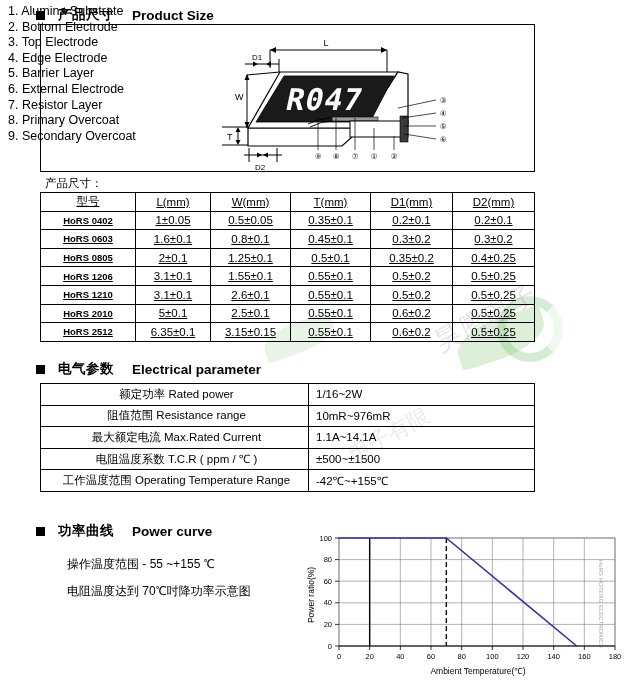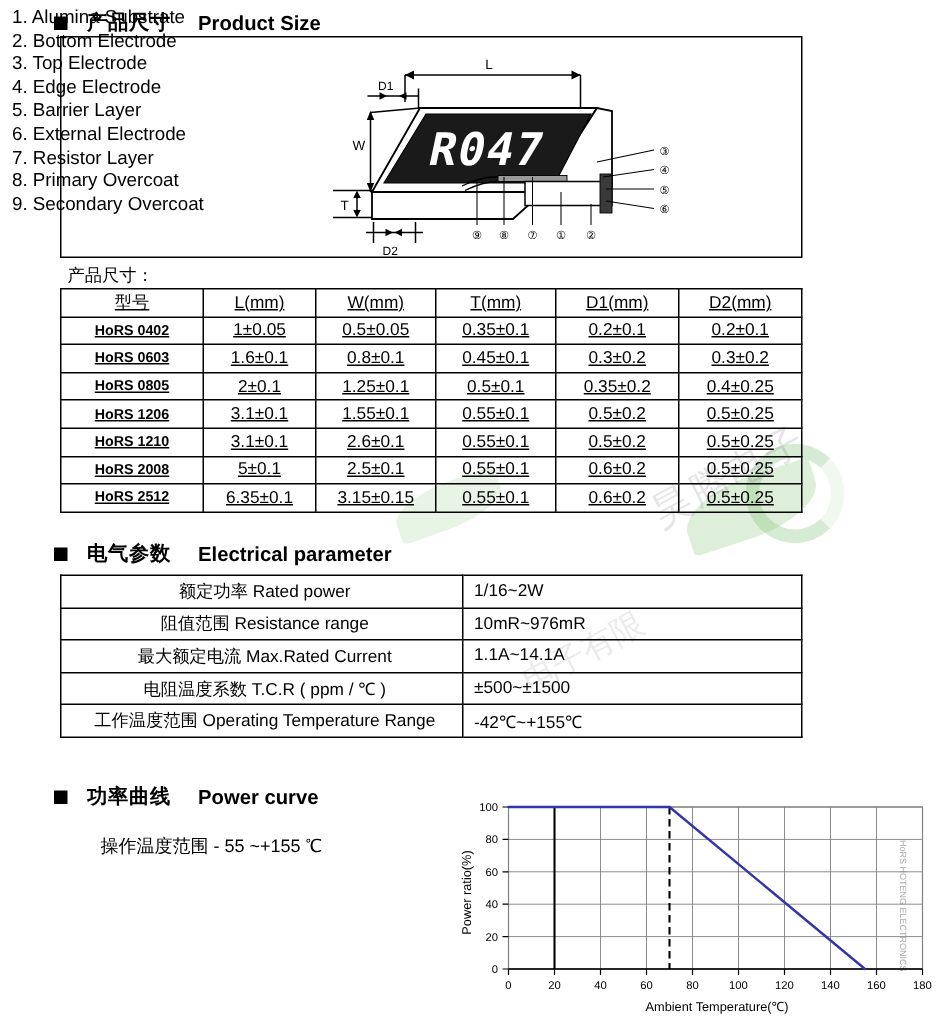--- a/index.html
+++ b/index.html
@@ -347,21 +347,21 @@
     </tr>
     <tr>
       <td class="model">HoRS 1210</td>
       <td>3.1±0.1</td>
       <td>2.6±0.1</td>
       <td>0.55±0.1</td>
       <td>0.5±0.2</td>
       <td>0.5±0.25</td>
     </tr>
     <tr>
-      <td class="model">HoRS 2008</td>
+      <td class="model">HoRS 2010</td>
       <td>5±0.1</td>
       <td>2.5±0.1</td>
       <td>0.55±0.1</td>
       <td>0.6±0.2</td>
       <td>0.5±0.25</td>
     </tr>
     <tr>
       <td class="model">HoRS 2512</td>
       <td>6.35±0.1</td>
       <td>3.15±0.15</td>
@@ -403,20 +403,21 @@
   </tbody>
     </table>
 
   <div class="section-head" style="left:36px; top:522px;">
     <span class="bullet"></span>
     <span class="head-cn">功率曲线</span>
     <span class="head-en">Power curve</span>
   </div>
 
   <div id="pc-line1">操作温度范围 - 55 ~+155 ℃</div>
+  <div id="pc-line2">电阻温度达到 70℃吋降功率示意图</div>
 
   <svg id="chart" viewBox="0 0 320 150">
     <g id="chart-grid">
         <line x1="36" y1="10" x2="36" y2="118" stroke="#808080" stroke-width="0.6"></line>
         <line x1="66.66666666666666" y1="10" x2="66.66666666666666" y2="118" stroke="#808080" stroke-width="0.6"></line>
         <line x1="97.33333333333333" y1="10" x2="97.33333333333333" y2="118" stroke="#808080" stroke-width="0.6"></line>
         <line x1="128" y1="10" x2="128" y2="118" stroke="#808080" stroke-width="0.6"></line>
         <line x1="158.66666666666666" y1="10" x2="158.66666666666666" y2="118" stroke="#808080" stroke-width="0.6"></line>
         <line x1="189.33333333333334" y1="10" x2="189.33333333333334" y2="118" stroke="#808080" stroke-width="0.6"></line>
         <line x1="220" y1="10" x2="220" y2="118" stroke="#808080" stroke-width="0.6"></line>

